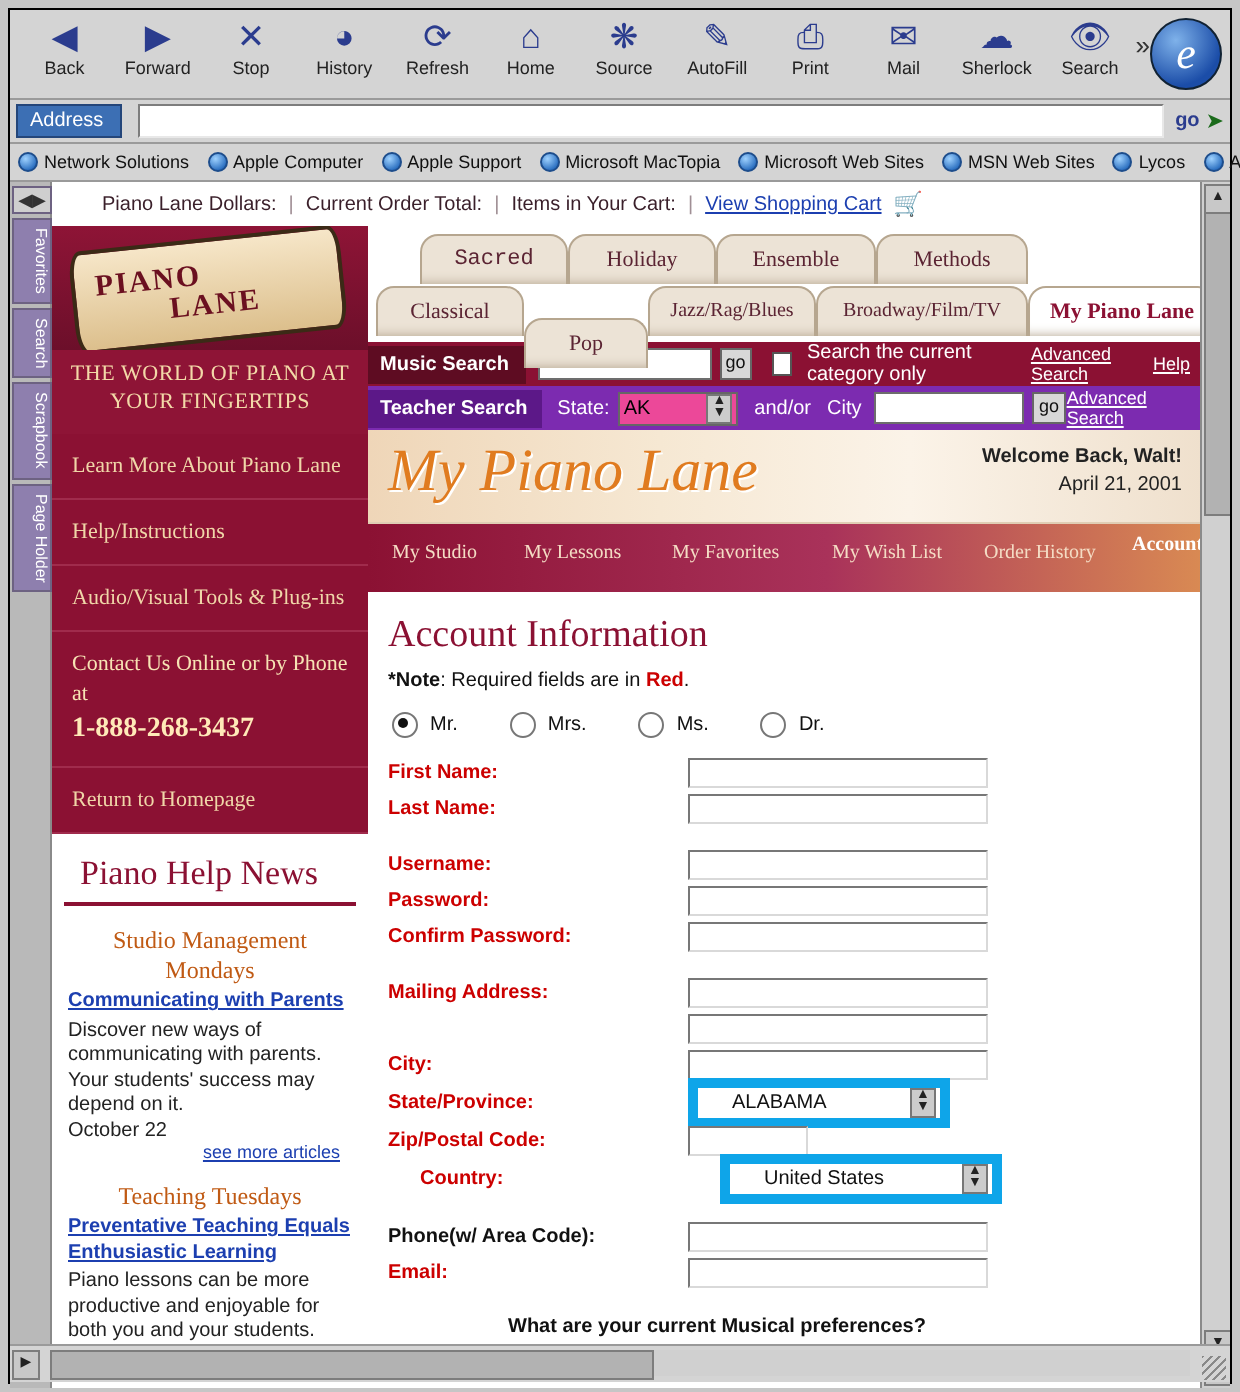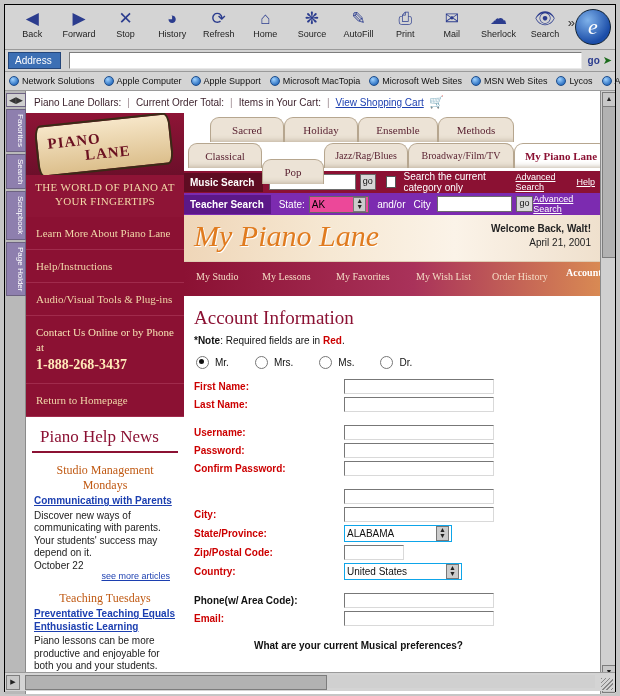--- a/index.html
+++ b/index.html
@@ -72,21 +72,21 @@
   .vtab.fav{background:#8e7fae;}
   .vtab.search{background:#8e7fae;}
   .vtab.scrap{background:#8e7fae;}
   .vtab.hold{background:#8e7fae;}
 
   .content{position:absolute;left:21px;top:0;right:14px;bottom:0;background:#fff;overflow:hidden;}
 
   
   .topbar{
     height:22px;background:#fff;border-bottom:1px solid #f9a8d4;
-    display:flex;align-items:center;font-size:10px;color:#3a1f2a;padding-left:8px;
+    display:flex;align-items:center;font-size:10px;color:#3a1f2a;padding-left:25px;
   }
   .topbar span.sep{margin:0 6px;color:#a08f95;}
   .topbar a{color:#1c3fb0;text-decoration:underline;}
   .cart{margin-left:6px;font-size:12px;color:#444;}
 
   
   .leftcol{
     position:absolute;left:0;top:22px;width:158px;bottom:0;
     background:#fff;border-right:1px solid #d9c9c9;
   }
@@ -208,22 +208,22 @@
     display:inline-block;position:relative;margin-right:2px;
   }
   .radio.on:after{content:"";position:absolute;left:2px;top:2px;width:5px;height:5px;border-radius:50%;background:#111;}
   .radiorow .gap{width:18px;display:inline-block;}
   .frow{display:flex;align-items:center;height:15px;margin-bottom:3px;}
   .flabel{width:150px;font-size:10px;color:#c00;font-weight:bold;}
   .flabel.blk{color:#111;font-weight:bold;}
   .finput{width:148px;height:13px;background:#fff;border:1px solid #777;border-right-color:#d9d9d9;border-bottom-color:#d9d9d9;}
   .finput.short{width:58px;}
   .fselect{
-    width:104px;height:15px;background:#fff;border:1px solid #0ea5e9;font-size:10px;
-    display:flex;align-items:center;padding-left:2px;color:#111;
+    width:104px;height:15px;background:#fff;border:5px solid #0ea5e9;font-size:10px;
+    display:flex;align-items:center;padding-left:17px;color:#111;
   }
   .fselect .selarrow{margin-left:auto;margin-right:2px;}
   .spacer{height:10px;}
   .lastline{font-size:10px;color:#111;font-weight:bold;margin-top:14px;margin-left:60px;}
   
   .vscroll{
     position:absolute;right:0;top:0;width:14px;height:100%;background:#d0d0d0;
     border-left:1px solid #8a8a8a;
   }
   .vscroll .thumb{position:absolute;left:1px;top:15px;width:12px;height:150px;background:#b2b2b2;border:1px solid #7d7d7d;}
@@ -396,21 +396,21 @@
         <div class="newsblock">
           <div class="newstitle">Teaching Tuesdays</div>
           <a class="newslink" href="#">Preventative Teaching Equals Enthusiastic Learning</a>
           <div class="newsbody">Piano lessons can be more productive and enjoyable for both you and your students.</div>
         </div>
       </div>
 
       <div class="rightcol">
 
         <div class="tabsrow">
-          <div class="ctab" style="left:26px;top:4px;width:72px;">Sacred</div>
+          <div class="ctab" style="left:26px;top:4px;width:72px;font-family:Liberation Mono, monospace;">Sacred</div>
           <div class="ctab" style="left:100px;top:4px;width:72px;">Holiday</div>
           <div class="ctab" style="left:174px;top:4px;width:78px;">Ensemble</div>
           <div class="ctab" style="left:254px;top:4px;width:74px;">Methods</div>
 
           <div class="ctab" style="left:4px;top:30px;width:72px;">Classical</div>
           <div class="ctab" style="left:78px;top:46px;width:60px;">Pop</div>
           <div class="ctab" style="left:140px;top:30px;width:82px;font-size:10px;">Jazz/Rag/Blues</div>
           <div class="ctab" style="left:224px;top:30px;width:104px;font-size:10px;">Broadway/Film/TV</div>
           <div class="ctab active" style="left:330px;top:30px;width:92px;">My Piano Lane</div>
         </div>
@@ -496,39 +496,43 @@
             <div class="finput"></div>
           </div>
           <div class="frow">
             <div class="flabel">Confirm Password:</div>
             <div class="finput"></div>
           </div>
 
           <div class="spacer"></div>
 
           <div class="frow">
+            <div class="flabel">Mailing Address:</div>
+            <div class="finput"></div>
+          </div>
+          <div class="frow">
             <div class="flabel"></div>
             <div class="finput"></div>
           </div>
           <div class="frow">
             <div class="flabel">City:</div>
             <div class="finput"></div>
           </div>
           <div class="frow" style="height:17px;">
             <div class="flabel">State/Province:</div>
             <div class="fselect">
               <span>ALABAMA</span>
               <span class="selarrow">▲<br>▼</span>
             </div>
           </div>
           <div class="frow">
             <div class="flabel">Zip/Postal Code:</div>
             <div class="finput short"></div>
           </div>
-          <div class="frow" style="height:17px;">
+          <div class="frow" style="height:17px;margin-left:16px;">
             <div class="flabel">Country:</div>
             <div class="fselect" style="width:114px;">
               <span>United States</span>
               <span class="selarrow">▲<br>▼</span>
             </div>
           </div>
 
           <div class="spacer"></div>
 
           <div class="frow">

